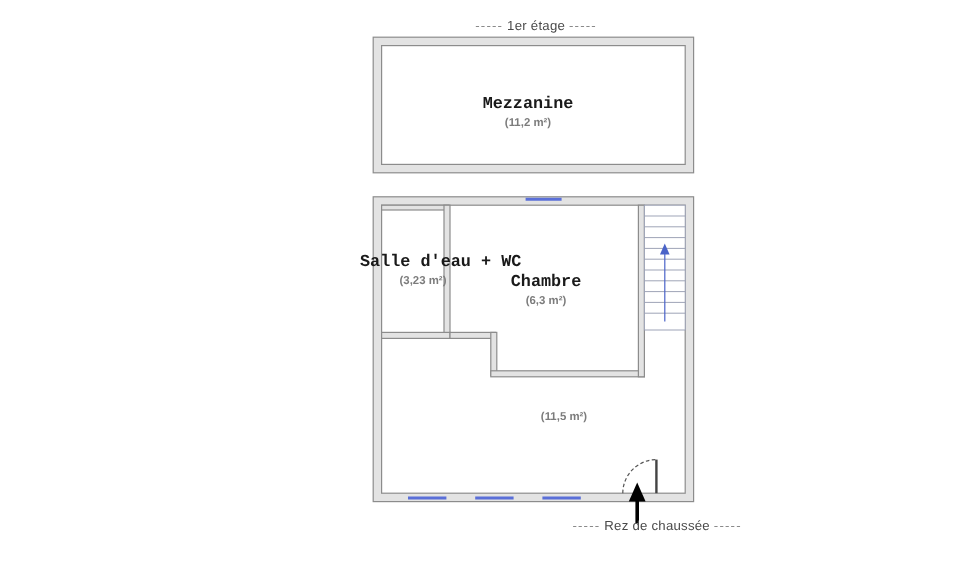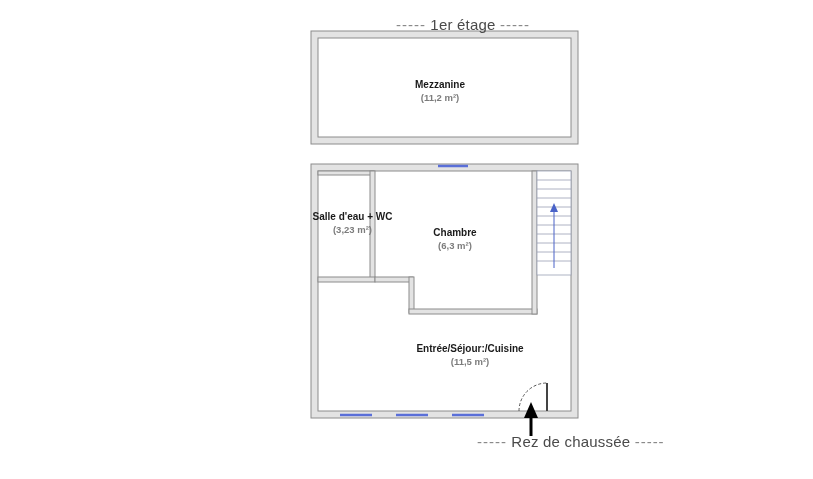--- a/index.html
+++ b/index.html
@@ -24,35 +24,36 @@
   }
 
   .label {
     position: absolute;
     text-align: center;
     white-space: nowrap;
     line-height: 1.35;
     pointer-events: none;
   }
   .label .name {
-    font-size: 10px;
+    font-size: 14px;
     font-weight: bold;
     color: #1a1a1a;
     display: block;
+    font-family: Liberation Mono, monospace;
   }
   .label .area {
     font-size: 9.5px;
     color: #7c7c7c;
     display: block;
     font-weight: bold;
   }
 
   .level-caption {
     position: absolute;
-    font-size: 15px;
+    font-size: 11px;
     color: #4a4a4a;
     letter-spacing: 0.2px;
     white-space: nowrap;
   }
   .dash {
     color: #8a8a8a;
     letter-spacing: 1px;
   }
 
   
@@ -136,21 +137,20 @@
   <span class="name">Salle d'eau + WC</span>
   <span class="area">(3,23 m²)</span>
 </div>
 
 <div class="label" id="lbl-chambre">
   <span class="name">Chambre</span>
   <span class="area">(6,3 m²)</span>
 </div>
 
 <div class="label" id="lbl-sejour">
-  <span class="name">Entrée/Séjour:/Cuisine</span>
   <span class="area">(11,5 m²)</span>
 </div>
 
 <div class="level-caption" id="cap-etage">
   <span class="dash">-----</span>
   <span>1er étage</span>
   <span class="dash">-----</span>
 </div>
 
 <div class="level-caption" id="cap-rdc">

